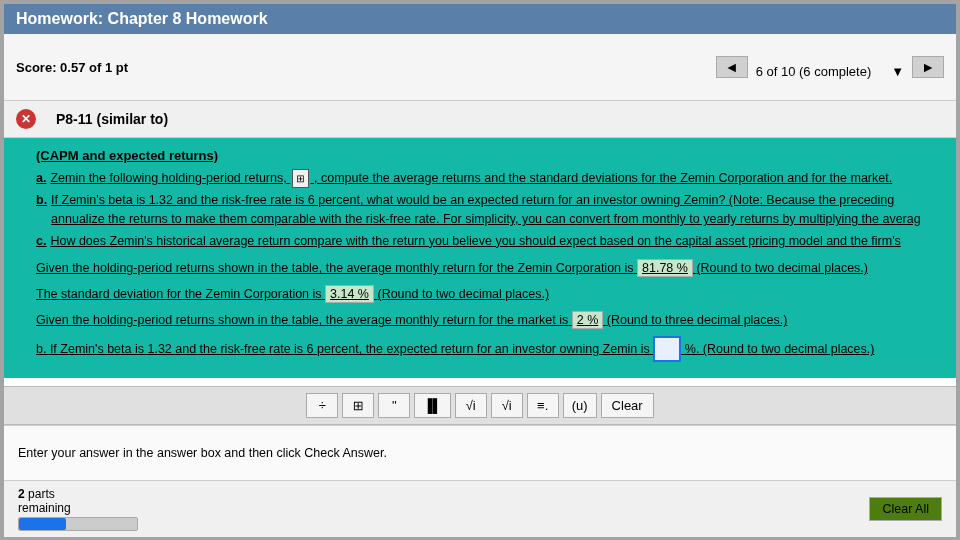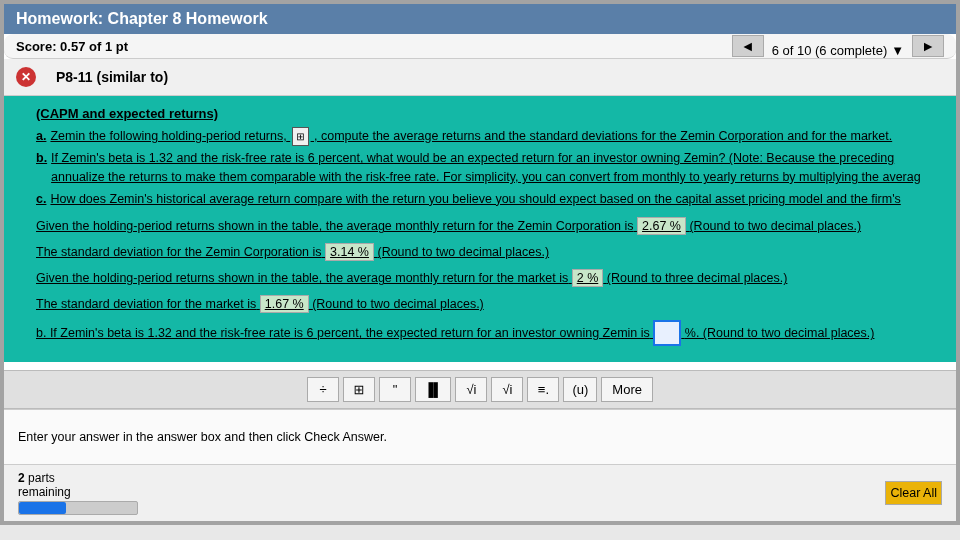--- a/index.html
+++ b/index.html
@@ -20,24 +20,23 @@
       background: #5a7fa8;
       color: #fff;
       padding: 6px 12px;
       font-size: 16px;
       font-weight: bold;
     }
     .score-nav-bar {
       display: flex;
       align-items: center;
       justify-content: space-between;
-      padding: 0 12px;
+      padding: 21px 12px;
       border-bottom: 1px solid #ccc;
       background: #f5f5f5;
-      border-radius: 9px;
     }
     .score-text {
       font-weight: bold;
       font-size: 13px;
     }
     .nav-controls {
       display: flex;
       align-items: center;
       gap: 8px;
       font-size: 13px;
@@ -45,21 +44,21 @@
     .nav-btn {
       background: #d0d0d0;
       border: 1px solid #aaa;
       padding: 2px 8px;
       cursor: pointer;
       font-size: 14px;
     }
     .nav-dropdown {
       display: flex;
       align-items: center;
-      gap: 4px;
+      gap: 20px;
       cursor: pointer;
       margin-top: 9px;
     }
     .problem-header {
       display: flex;
       align-items: center;
       padding: 8px 12px;
       background: #f0f0f0;
       border-bottom: 1px solid #ccc;
       gap: 8px;
@@ -195,23 +194,23 @@
       border: 1px solid #aaa;
       border-radius: 2px;
       margin-top: 2px;
     }
     .progress-bar-fill {
       height: 100%;
       background: #1a73e8;
       border-radius: 2px;
     }
     .clear-all-btn {
-      background: #eab308;
-      border: 1px solid #aaa;
-      padding: 4px 4px;
+      background: #4d7c0f;
+      border: 1px solid #aaa;
+      padding: 4px 12px;
       cursor: pointer;
       font-size: 12.5px;
     }
   </style>
 </head>
 <body>
 
 <div class="main-container">
 
   <div class="title-bar">
@@ -258,56 +257,51 @@
       </div>
       <div class="instruction-line">
         <span class="instruction-label">c.</span>
         <span>How does Zemin's historical average return compare with the return you believe you should expect based on the capital asset pricing model and the firm's</span>
       </div>
     </div>
 
     <div class="answers-area">
       <div class="answer-line">
         <span>Given the holding-period returns shown in the table, the average monthly return for the Zemin Corporation is</span>
-        <span class="answer-highlight">2.67 %</span>
+        <span class="answer-highlight">81.78 %</span>
         <span>(Round to two decimal places.)</span>
       </div>
       <div class="answer-line">
         <span>The standard deviation for the Zemin Corporation is</span>
         <span class="answer-highlight">3.14 %</span>
         <span>(Round to two decimal places.)</span>
       </div>
       <div class="answer-line">
         <span>Given the holding-period returns shown in the table, the average monthly return for the market is</span>
         <span class="answer-highlight">2 %</span>
         <span>(Round to three decimal places.)</span>
-      </div>
-      <div class="answer-line">
-        <span>The standard deviation for the market is</span>
-        <span class="answer-highlight">1.67 %</span>
-        <span>(Round to two decimal places.)</span>
       </div>
       <div class="answer-line">
         <span>b.  If Zemin's beta is 1.32 and the risk-free rate is 6 percent, the expected return for an investor owning Zemin is</span>
         <span class="answer-input">&nbsp;</span>
         <span>%.  (Round to two decimal places.)</span>
       </div>
     </div>
   </div>
 
   <div class="toolbar-area">
     <button class="toolbar-btn">÷</button>
     <button class="toolbar-btn">⊞</button>
     <button class="toolbar-btn">"</button>
     <button class="toolbar-btn">▐▌</button>
     <button class="toolbar-btn">√i</button>
     <button class="toolbar-btn">√i</button>
     <button class="toolbar-btn">≡.</button>
     <button class="toolbar-btn">(u)</button>
-    <button class="more-btn">More</button>
+    <button class="more-btn">Clear</button>
   </div>
 
   <div class="enter-answer-bar">
     <span>Enter your answer in the answer box and then click Check Answer.</span>
   </div>
 
   <div class="bottom-bar">
     <div class="parts-info">
       <div>
         <span class="parts-label">2</span>

